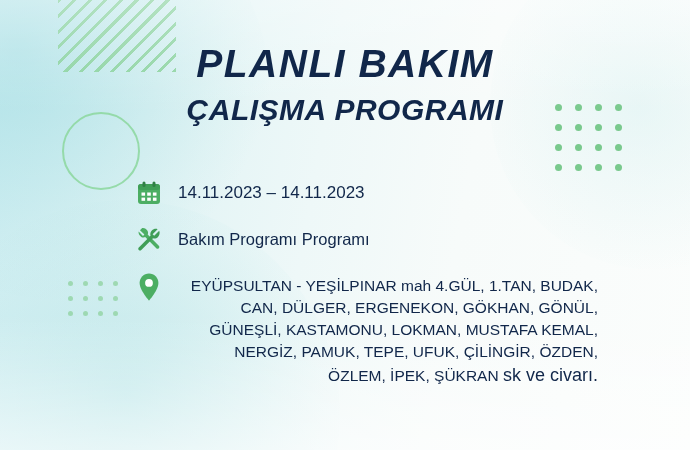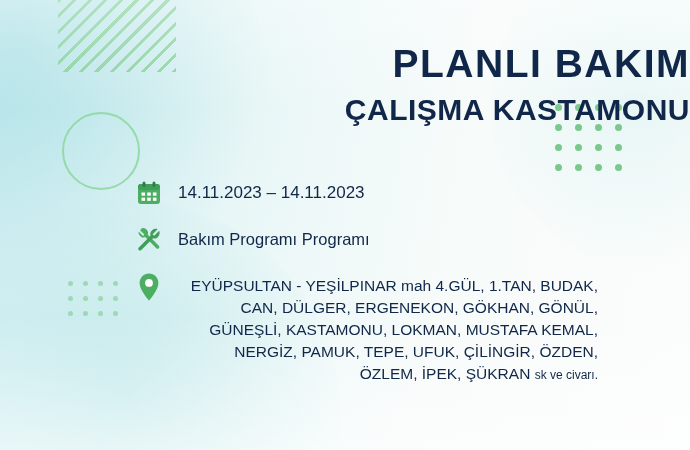--- a/index.html
+++ b/index.html
@@ -114,21 +114,22 @@
     height: 5px;
     background: #8ed29e;
     opacity: 0.75;
   }
 
   .titles {
     position: absolute;
     left: 0;
     right: 0;
     top: 44px;
-    text-align: right;
+    text-align: center;
+    font-style: italic;
   }
   .title-main {
     font-size: 39px;
     font-weight: bold;
     letter-spacing: 1.5px;
     color: #11274a;
     line-height: 1.05;
   }
   .title-sub {
     margin-top: 8px;
@@ -169,21 +170,21 @@
     font-size: 17px;
   }
   .row-loc {
     margin-bottom: 0;
   }
   .row-loc .txt {
     font-size: 15.5px;
     max-width: 420px;
   }
   .row-loc .txt .tail {
-    font-size: 12px;
+    font-size: 18px;
     margin-top: 11px;
   }
   svg { display: block; }
 </style>
 </head>
 <body>
 
 <div class="poster">
 
   <div class="blob-a"></div>
@@ -224,21 +225,21 @@
     <span></span>
       <span></span>
       <span></span>
       <span></span>
   </div>
 
   <div class="edge-fade"></div>
 
   <div class="titles">
     <div class="title-main">PLANLI BAKIM</div>
-    <div class="title-sub">ÇALIŞMA KASTAMONU</div>
+    <div class="title-sub">ÇALIŞMA PROGRAMI</div>
   </div>
 
   <div class="info">
 
     <div class="row row-date">
       <div class="ic">
         <svg width="26" height="26" viewBox="0 0 26 26">
           <rect x="2" y="4" width="22" height="20" rx="3" fill="#4cae63"></rect>
           <rect x="2" y="4" width="22" height="6" rx="3" fill="#3f9e57"></rect>
           <rect x="6.5" y="1.5" width="3" height="5.5" rx="1.5" fill="#2f7f45"></rect>

